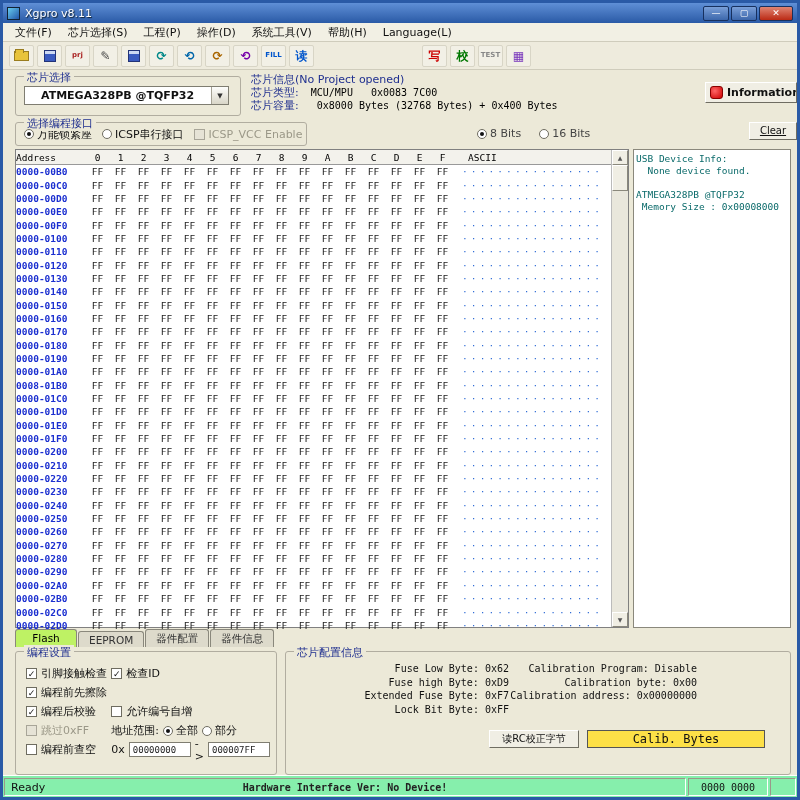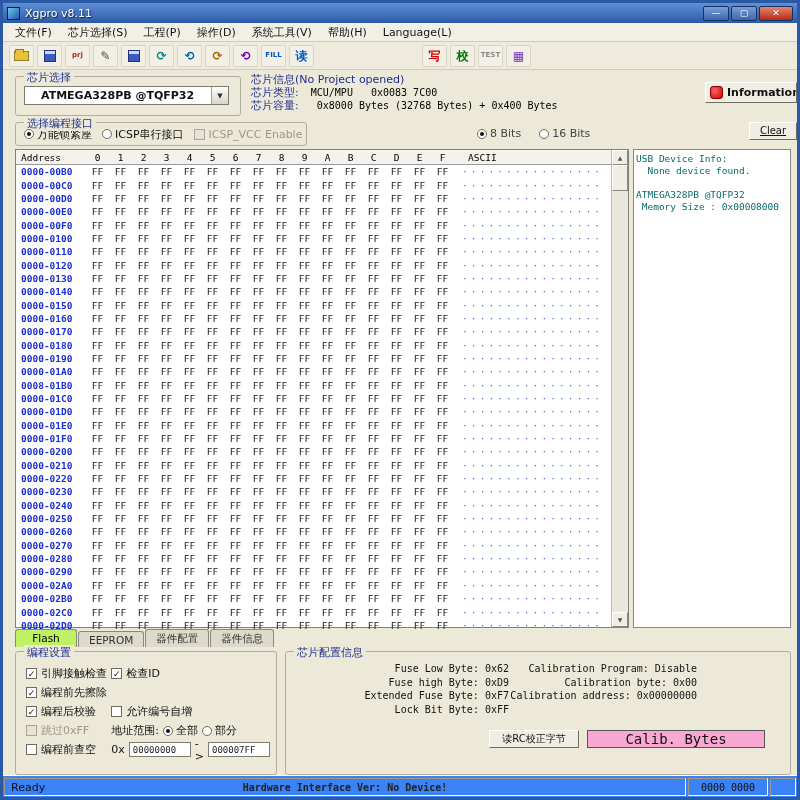--- a/index.html
+++ b/index.html
@@ -59,21 +59,21 @@
   .bits-group { float:left; margin:10px 0 0 170px; display:flex; gap:18px; color:#444; }
   .clear-btn { position:absolute; right:0; top:5px; width:48px; height:18px; border:1px solid; border-color:#fff #6f6d62 #6f6d62 #fff; background:#f0eee4; font-size:10px; text-align:center; line-height:16px; overflow:hidden; cursor:pointer;text-decoration:underline; }
 
   
   .main-row { flex:1 1 auto; display:flex; padding:2px 6px 0 12px; gap:4px; min-height:0; }
   .hex-wrap { width:614px; border:1px solid #808080; background:#fff; display:flex; flex:0 0 auto; }
   .hex-main { width:596px; display:flex; flex-direction:column; font-family:"DejaVu Sans Mono","Liberation Mono",monospace; font-size:9.5px; }
   .hex-header { height:15px; background:#f3f2ec; border-bottom:1px solid #999; display:flex; align-items:center; color:#000; flex:0 0 auto; }
   .hex-body { flex:1; display:flex; flex-direction:column; }
   .hex-row { height:13.35px; display:flex; align-items:center; }
-  .addr-h, .addr { width:70px; padding-left:5px; }
+  .addr-h, .addr { width:70px; }
   .addr { color:#1b2fd0; font-weight:bold; }
   .hcell { width:23px; text-align:center; }
   .byte { color:#222; }
   .ascii-h { padding-left:14px; }
   .ascii { padding-left:8px; letter-spacing:3.1px; color:#2e6bd6; overflow:hidden; white-space:nowrap; }
   .vscroll { width:17px; background:#e9e7dc; border-left:1px solid #bbb; display:flex; flex-direction:column; }
   .sb-btn { height:15px; background:#f0eee4; border:1px solid; border-color:#fff #8a887c #8a887c #fff; font-size:6px; color:#555; text-align:center; line-height:13px; cursor:pointer; }
   .sb-track { flex:1; position:relative; }
   .sb-thumb { position:absolute; top:0; left:0; right:0; height:26px; background:#f0eee4; border:1px solid; border-color:#fff #8a887c #8a887c #fff; cursor:grab; }
   .usb-panel { flex:1; border:1px solid #8a887c; background:#fff; font-family:"DejaVu Sans Mono","Liberation Mono",monospace; font-size:9.5px; color:#0a6a6a; padding:3px 2px; line-height:12px; }
@@ -91,24 +91,24 @@
   .pcol1 { width:128px; }
   .prow { height:19px; display:flex; align-items:center; gap:4px; }
   .range-label { white-space:nowrap; }
   .hex-input { width:62px; height:15px; border:1px solid #7f7d71; background:#fff; font-family:"DejaVu Sans Mono","Liberation Mono",monospace; font-size:9px; padding:1px 3px; color:#222; }
   .cfg-box { flex:1; padding:10px 8px 4px 8px; font-family:"DejaVu Sans Mono","Liberation Mono",monospace; font-size:10px; }
   .cfg-cols { display:flex; }
   .cfg-col-l { width:215px; text-align:right; line-height:13.5px; white-space:pre; }
   .cfg-col-r { flex:1; text-align:right; padding-right:85px; line-height:13.5px; white-space:pre; }
   .cfg-bottom { display:flex; margin:14px 0 0 195px; gap:8px; align-items:center; }
   .rc-btn { width:90px; height:18px; border:1px solid; border-color:#fff #6f6d62 #6f6d62 #fff; background:#f0eee4; font-size:10px; font-family:"DejaVu Sans","Liberation Sans",sans-serif; text-align:center; line-height:16px; cursor:pointer; }
-  .calib-field { width:178px; height:18px; border:1px solid #555; background:#f9a8d4; text-align:center; line-height:16px; font-size:14px; }
+  .calib-field { width:178px; height:18px; border:1px solid #555; background:#fde047; text-align:center; line-height:16px; font-size:12px; }
 
   
-  .statusbar { height:22px; background:#3b82f6; border-top:1px solid #fff; display:flex; gap:2px; padding:2px 1px 1px 1px; flex:0 0 auto; }
+  .statusbar { height:22px; background:#86efac; border-top:1px solid #fff; display:flex; gap:2px; padding:2px 1px 1px 1px; flex:0 0 auto; }
   .sb-panel { border:1px solid; border-color:#9a978a #fff #fff #9a978a; display:flex; align-items:center; padding:0 6px; }
   .sb-ready { flex:1; position:relative; }
   .sb-center { position:absolute; left:0; right:0; text-align:center; font-family:"DejaVu Sans Mono","Liberation Mono",monospace; font-size:10px; font-weight:bold; color:#222; }
   .sb-count { width:80px; justify-content:center; font-family:"DejaVu Sans Mono","Liberation Mono",monospace; font-size:10px; }
   .sb-grip { width:26px; }
 </style>
 </head>
 <body>
 
 <div class="window">

